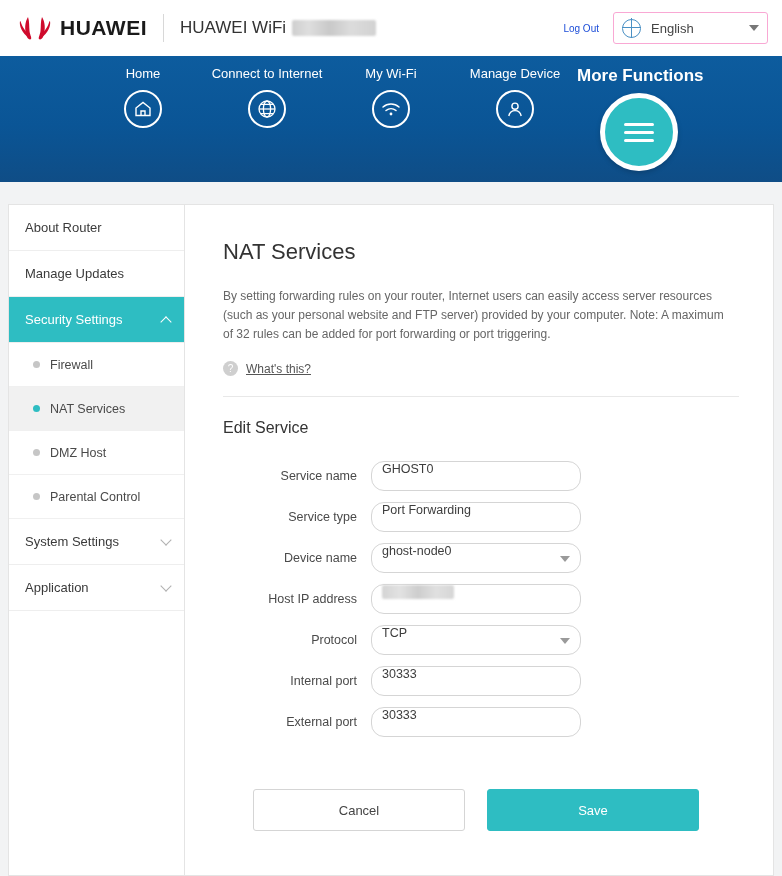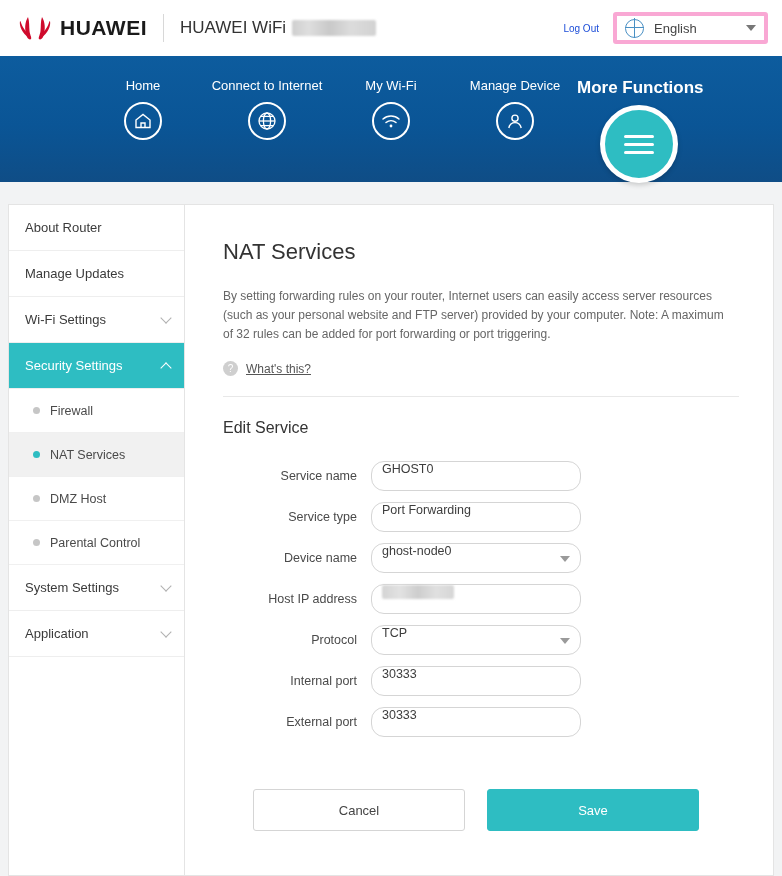--- a/index.html
+++ b/index.html
@@ -58,21 +58,21 @@
   }
   .logout {
     font-size: 10px;
     color: #1d4ed8;
     cursor: pointer;
   }
   .lang-box {
     display: flex;
     align-items: center;
     gap: 10px;
-    border: 4px solid #f9a8d4;
+    border: 1px solid #f9a8d4;
     border-radius: 3px;
     height: 32px;
     padding: 0 8px 0 8px;
     min-width: 155px;
     position: relative;
   }
   .globe {
     width: 19px; height: 19px;
     border-radius: 50%;
     border: 1.4px solid #4a90c4;
@@ -107,21 +107,21 @@
     height: 126px;
     background: linear-gradient(180deg,#0d5c9e 0%,#0a5596 55%,#0f4d86 100%);
     position: relative;
     display: flex;
     justify-content: center;
   }
   .navitems {
     display: flex;
     align-items: flex-start;
     gap: 0;
-    padding-top: 22px;
+    padding-top: 10px;
   }
   .navitem {
     width: 124px;
     text-align: center;
     color: #ffffff;
     cursor: pointer;
     position: relative;
   }
   .navitem .label {
     font-size: 13px;
@@ -449,24 +449,20 @@
 
     <div class="side-item">
       <span>About Router</span>
     </div>
 
     <div class="side-item">
       <span>Manage Updates</span>
     </div>
 
 
-    <div class="side-item">
-      <span>Wi-Fi Settings</span>
-      <span class="chev"></span>
-    </div>
 
     <div class="side-item active">
       <span>Security Settings</span>
       <span class="chev"></span>
     </div>
 
     <div class="side-sub">
       <span class="dot"></span>
       <span>Firewall</span>
     </div>

